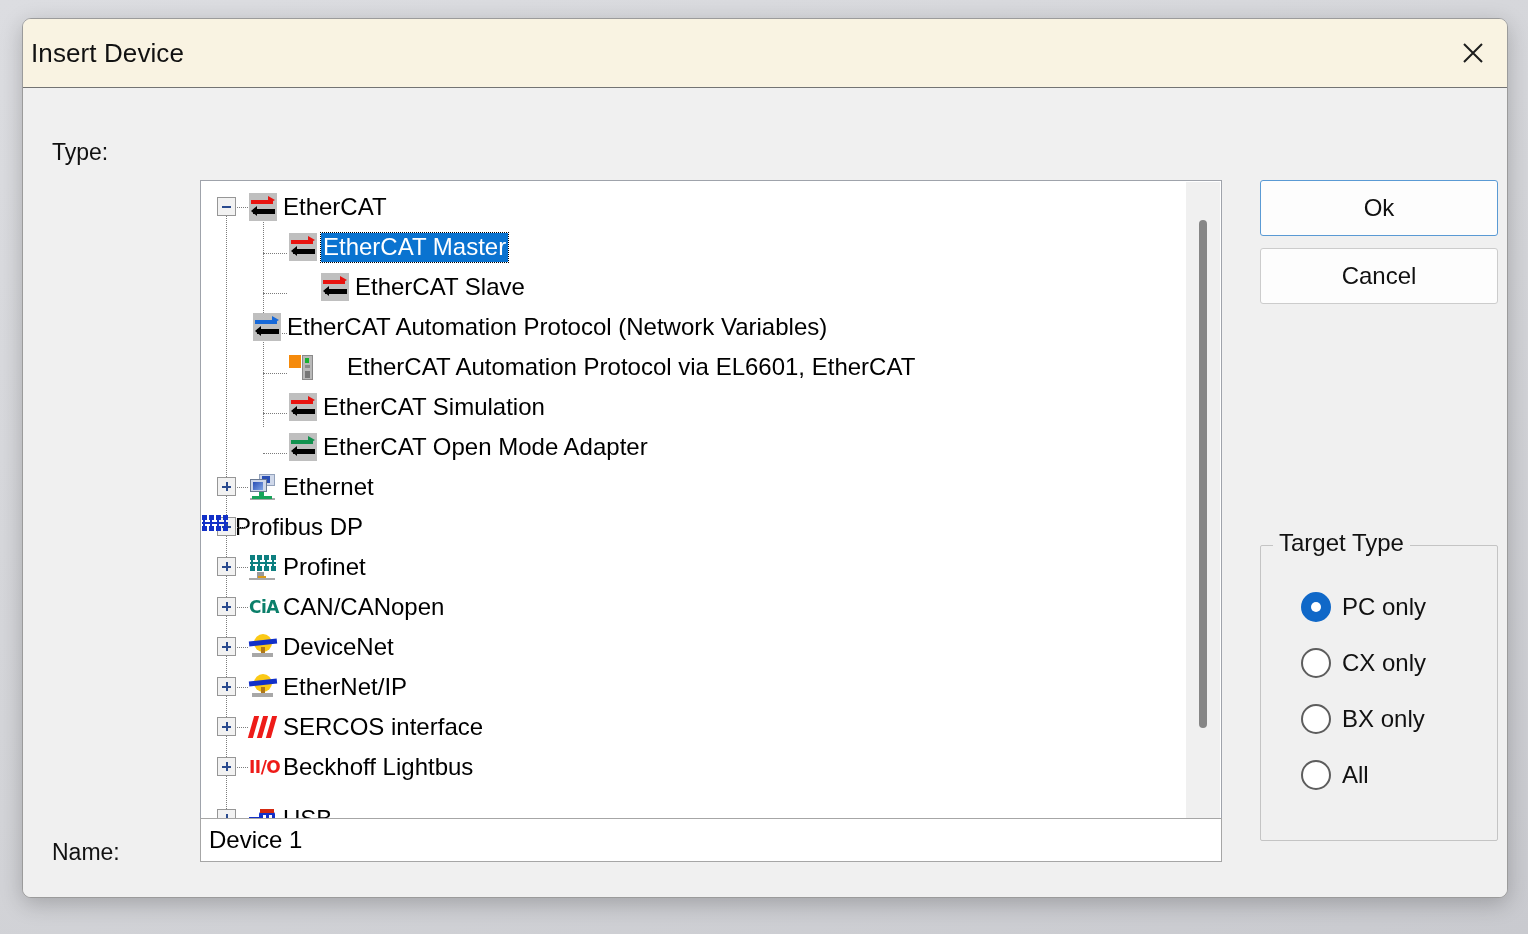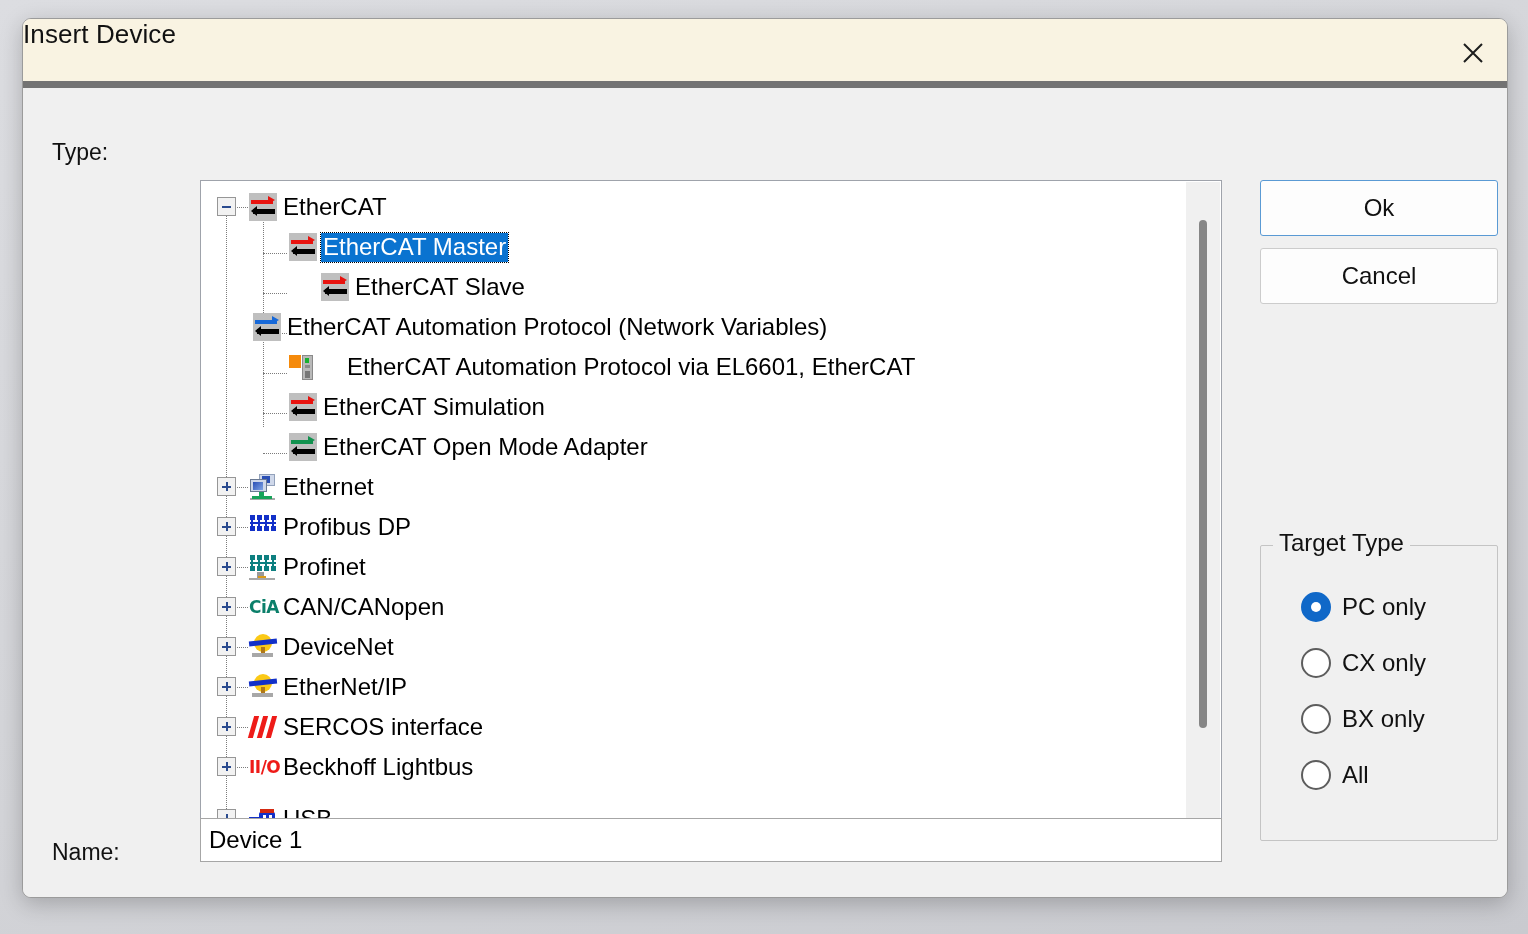--- a/index.html
+++ b/index.html
@@ -32,23 +32,24 @@
     box-shadow: 0 6px 22px rgba(0,0,0,.22);
     overflow: hidden;
     display: flex;
     flex-direction: column;
   }
 
   .titlebar {
     height: 69px;
     flex: 0 0 69px;
     background: #f9f3e2;
-    border-bottom: 7px solid #737373;
+    border-bottom: 1px solid #737373;
     display: flex;
-    padding: 0 0 0 0;
+    align-items: center;
+    padding: 0 0 0 8px;
     box-sizing: border-box;
   }
   .title-text {
     font-size: 26px;
     color: #111;
     letter-spacing: .1px;
     padding-left: 0px;
   }
   .titlebar-spacer { flex: 1 1 auto; }
   .close-btn {
@@ -533,21 +534,21 @@
                     <i></i>
                   </div>
                   <div class="mon-a">
                     <i></i>
                   </div>
                   <i class="stand"></i>
                   <i class="base"></i>
                 </div>
                 <div class="node-label">Ethernet</div>
               </div>
-              <div class="node" style="padding-left: 48px;">
+              <div class="node" style="">
                 <div class="expander plus" style="left: 16px; top: 10px;"></div>
                 <div class="guide-h" style="left: 36px; top: 20px; width: 11px;"></div>
                 <div class="icon ic-grid">
                   <i class="cell" style="left:1px;top:2px;background:#1230c8"></i>
                   <i class="cell" style="left:8px;top:2px;background:#1230c8"></i>
                   <i class="cell" style="left:15px;top:2px;background:#1230c8"></i>
                   <i class="cell" style="left:22px;top:2px;background:#1230c8"></i>
                   <i class="cell" style="left:1px;top:13px;background:#1230c8"></i>
                   <i class="cell" style="left:8px;top:13px;background:#1230c8"></i>
                   <i class="cell" style="left:15px;top:13px;background:#1230c8"></i>

